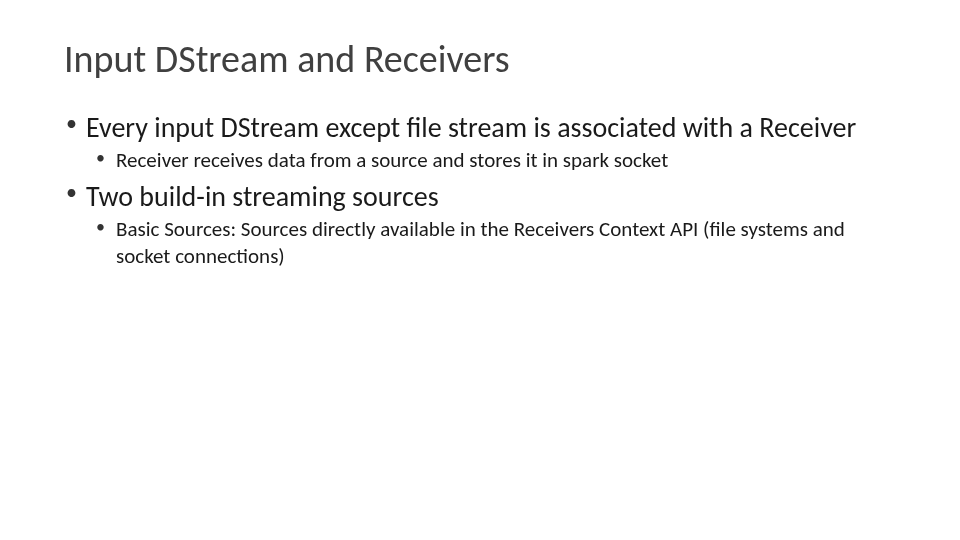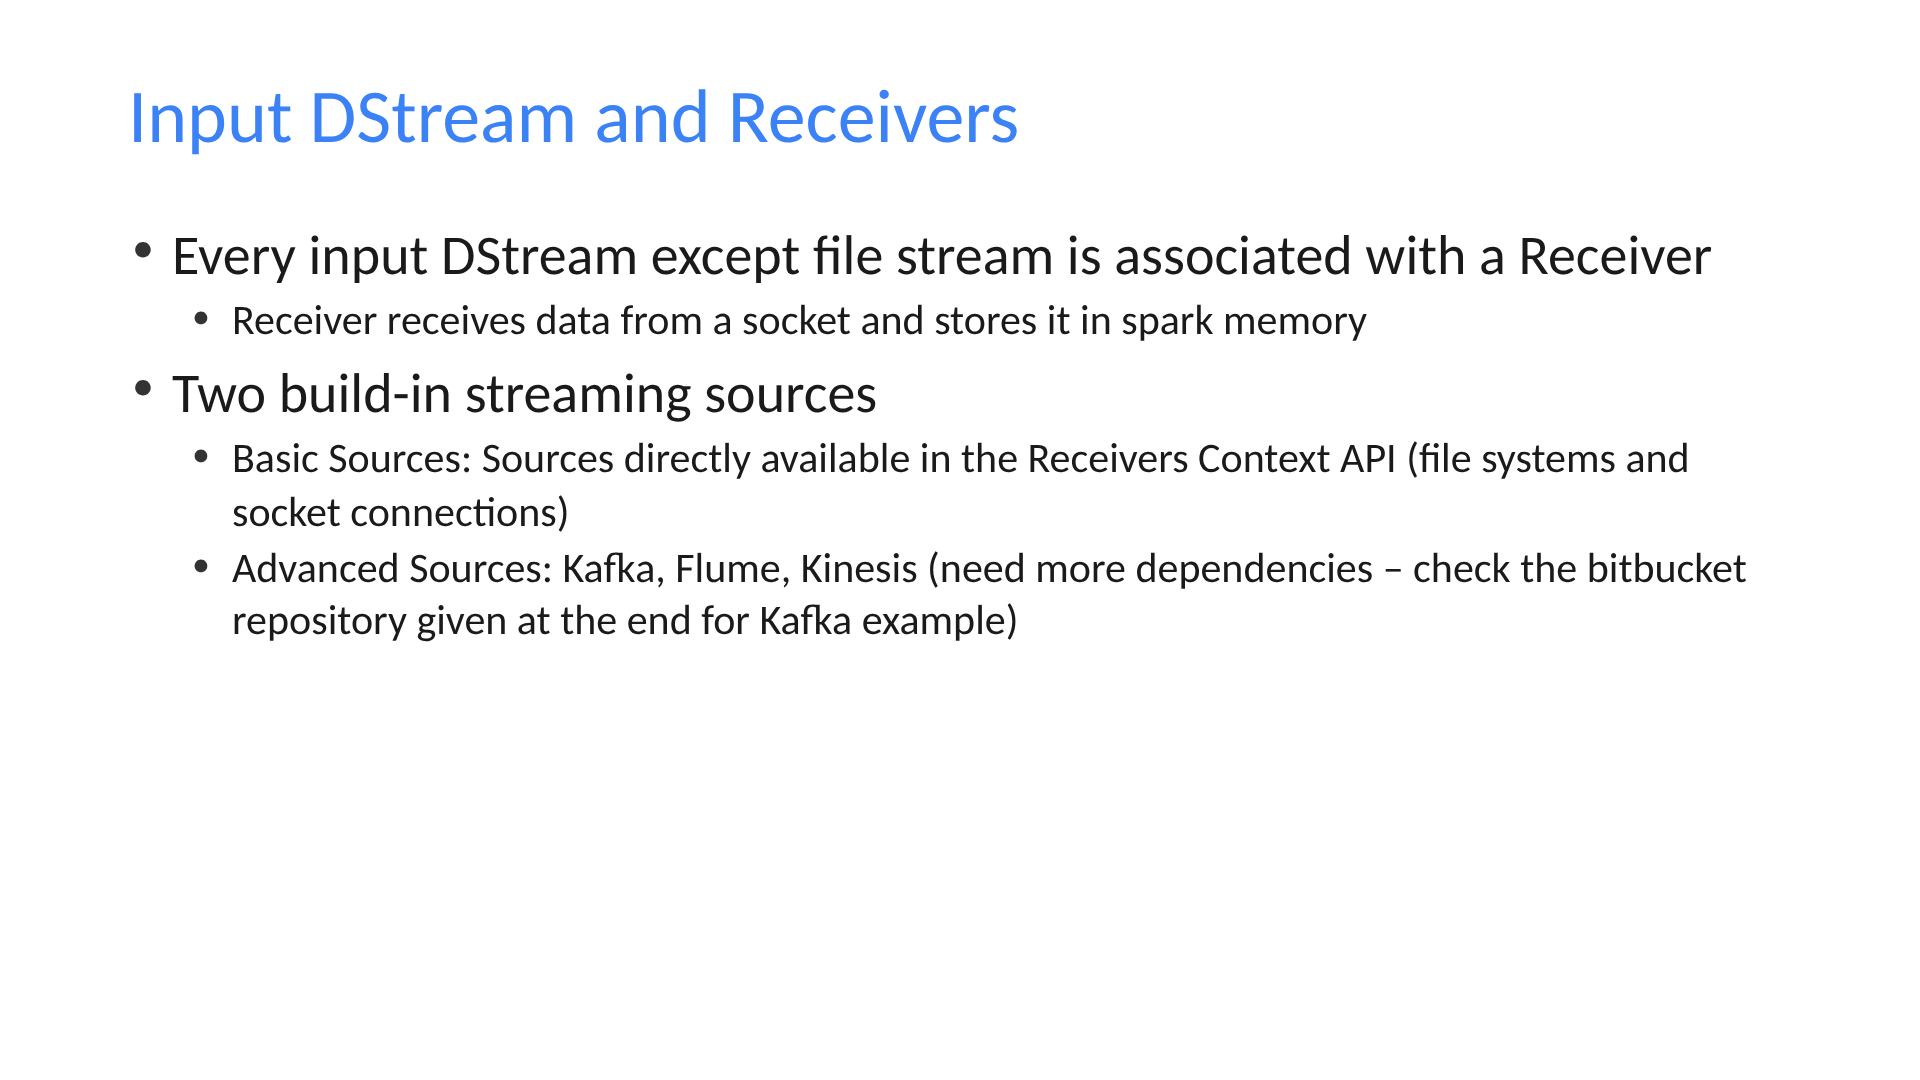--- a/index.html
+++ b/index.html
@@ -16,21 +16,21 @@
     width: 960px;
     height: 540px;
     padding: 36px 64px 36px 64px;
     position: relative;
   }
   .title {
     font-size: 38px;
     font-weight: 400;
     margin: 0 0 28px 0;
     letter-spacing: 0px;
-    color: #3b82f6;
+    color: #404040;
   }
   ul {
     list-style: none;
     margin: 0;
     padding: 0;
   }
   li {
     position: relative;
   }
   
@@ -71,24 +71,23 @@
 </head>
 <body>
 
 <div class="slide">
   <h1 class="title">Input DStream and Receivers</h1>
 
   <ul>
 
     <li class="l1">Every input DStream except file stream is associated with a Receiver</li>
     <ul class="l2-group">
-      <li class="l2">Receiver receives data from a socket and stores it in spark memory</li>
+      <li class="l2">Receiver receives data from a source and stores it in spark socket</li>
     </ul>
 
     <li class="l1">Two build-in streaming sources</li>
     <ul class="l2-group">
       <li class="l2">Basic Sources: Sources directly available in the Receivers Context API (file systems and socket connections)</li>
-      <li class="l2">Advanced Sources: Kafka, Flume, Kinesis (need more dependencies – check the bitbucket repository given at the end for Kafka example)</li>
     </ul>
 
 
   </ul>
 </div>
 
 </body></html>

